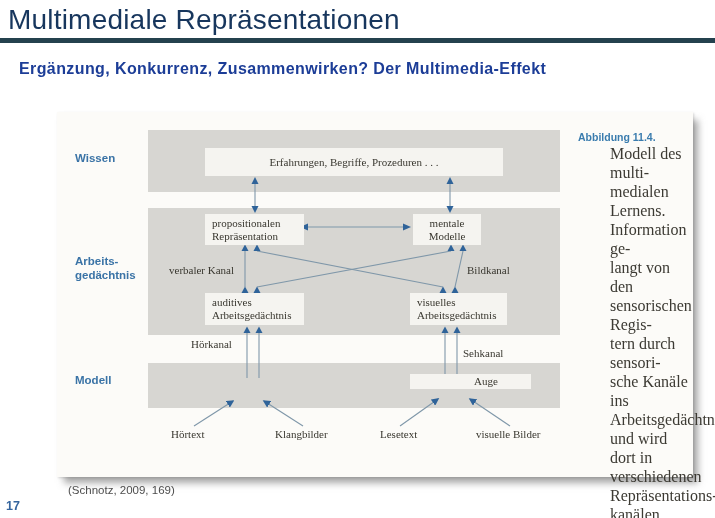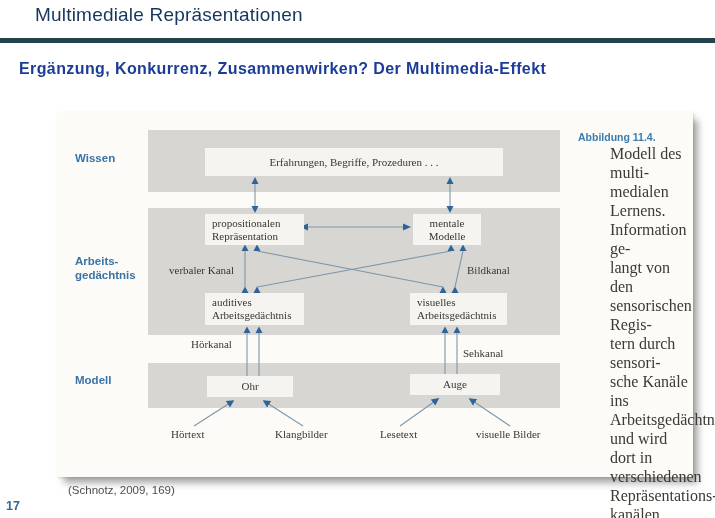--- a/index.html
+++ b/index.html
@@ -4,22 +4,22 @@
 <style>
   html,body{margin:0;padding:0;}
   body{
     width:715px;height:518px;position:relative;overflow:hidden;
     background:#ffffff;font-family:"Liberation Sans",sans-serif;
   }
   .abs{position:absolute;}
 
   
   .slide-title{
-    left:8px;top:4px;font-size:19px;font-weight:400;color:#17365d;
-    letter-spacing:0.2px;white-space:nowrap;margin-left:27px;
+    left:8px;top:4px;font-size:28px;font-weight:400;color:#17365d;
+    letter-spacing:0.2px;white-space:nowrap;
   }
   .title-divider{left:0;top:38px;width:715px;height:5px;background:#24414e;}
   .slide-subtitle{
     left:19px;top:60px;font-size:16px;font-weight:bold;color:#1c3d97;
     letter-spacing:0.4px;white-space:nowrap;
   }
   .citation{left:68px;top:484px;font-size:11.5px;color:#4d4d4d;}
   .page-number{left:6px;top:499px;font-size:12.5px;font-weight:bold;color:#35659e;}
 
   
@@ -129,22 +129,21 @@
   <div class="abs row-label layer3" style="left:18px;top:262px;">Modell</div>
 
   <div class="abs dbox center layer3" style="left:148px;top:36px;width:298px;height:28px;">Erfahrungen, Begriffe, Prozeduren . . .</div>
   <div class="abs dbox leftpad layer3" style="left:148px;top:102px;width:92px;height:31px;">propositionalen
 Repräsentation</div>
   <div class="abs dbox center layer3" style="left:356px;top:102px;width:68px;height:31px;">mentale Modelle</div>
   <div class="abs dbox leftpad layer3" style="left:148px;top:181px;width:92px;height:32px;">auditives
 Arbeitsgedächtnis</div>
   <div class="abs dbox leftpad layer3" style="left:353px;top:181px;width:90px;height:32px;">visuelles
 Arbeitsgedächtnis</div>
-  <div class="abs dbox center layer3" style="left:150px;top:264px;width:86px;height:21px;">Ohr</div>
-  <div class="abs dbox center layer3" style="left:353px;top:262px;width:90px;height:21px;">Auge</div>
+  <div class="abs dbox center layer3" style="left:353px;top:262px;width:90px;height:15px;padding-left:31px;">Auge</div>
 
   <div class="abs dlabel layer3" style="left:112px;top:152px;">verbaler Kanal</div>
   <div class="abs dlabel layer3" style="left:410px;top:152px;">Bildkanal</div>
   <div class="abs dlabel layer3" style="left:134px;top:226px;">Hörkanal</div>
   <div class="abs dlabel layer3" style="left:406px;top:226px;margin-top:9px;">Sehkanal</div>
 
   <div class="abs dlabel layer3" style="left:114px;top:316px;">Hörtext</div>
   <div class="abs dlabel layer3" style="left:218px;top:316px;">Klangbilder</div>
   <div class="abs dlabel layer3" style="left:323px;top:316px;">Lesetext</div>
   <div class="abs dlabel layer3" style="left:419px;top:316px;">visuelle Bilder</div>

